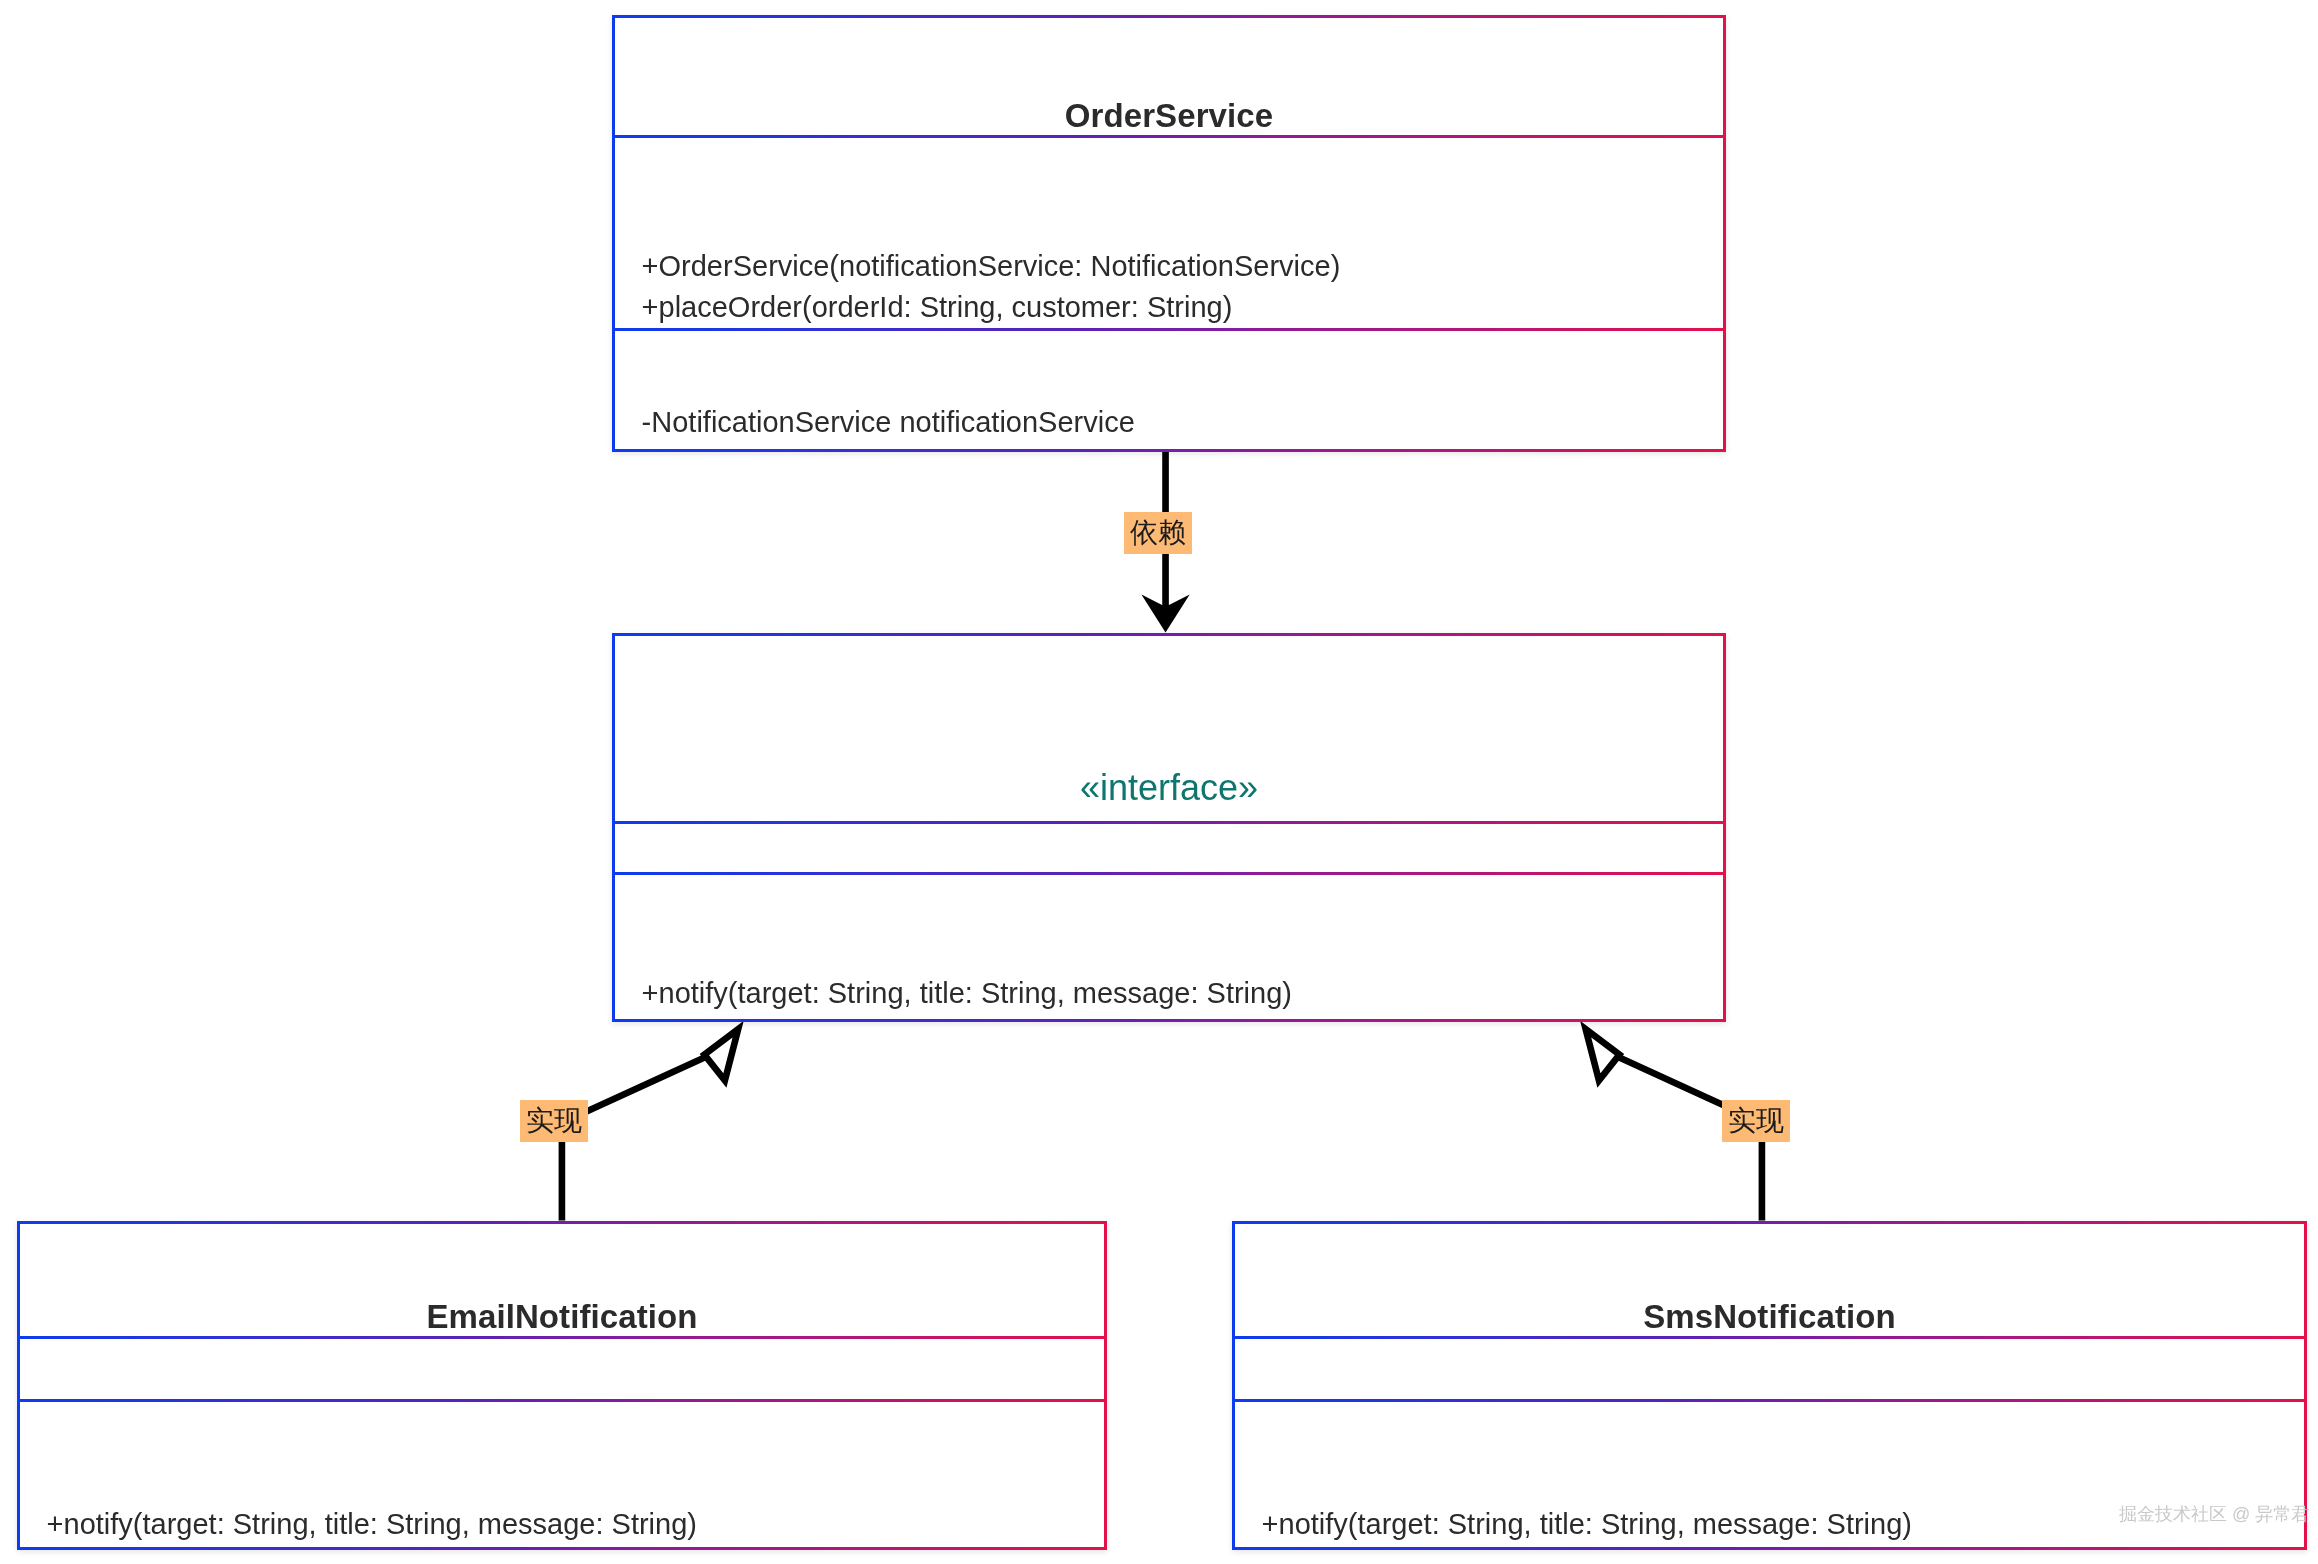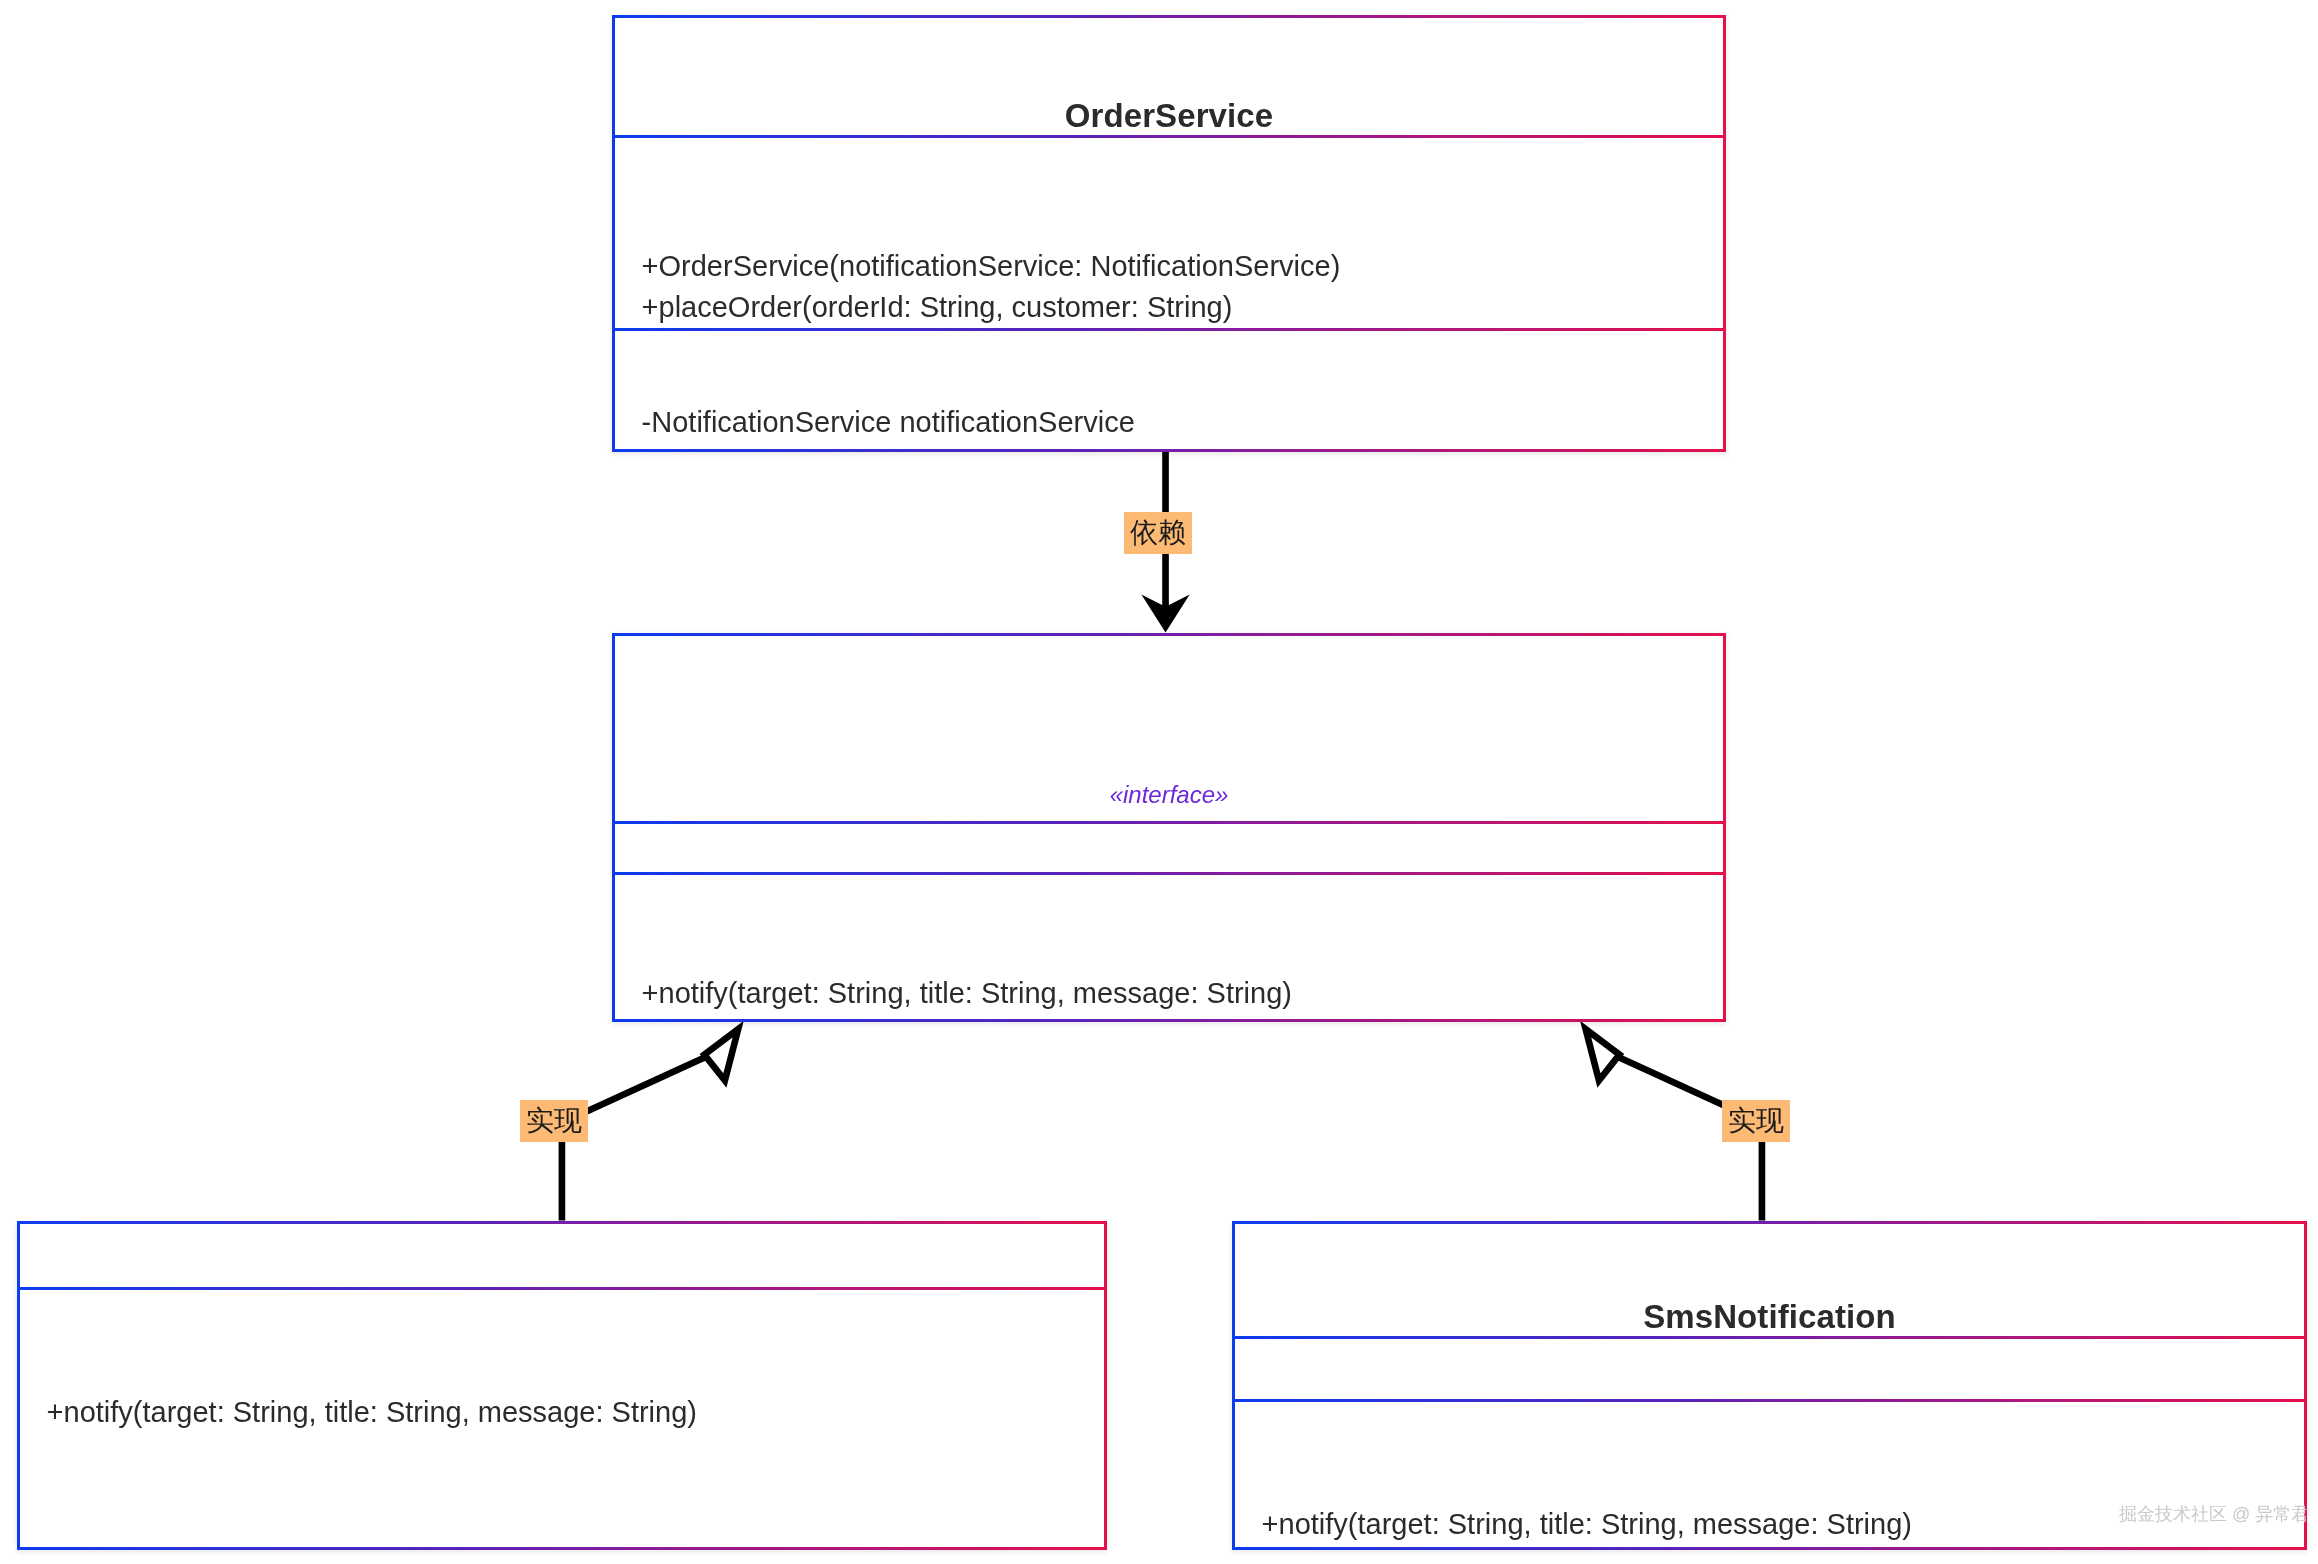--- a/index.html
+++ b/index.html
@@ -41,24 +41,23 @@
   .uml-title {
     text-align: center;
     font-weight: bold;
     color: #2b2b2b;
     font-size: 33px;
     letter-spacing: 0.1px;
   }
   .uml-stereotype {
     text-align: center;
     font-weight: normal;
-    color: #6d28d9;
-    font-size: 24px;
+    color: #0f766e;
+    font-size: 36px;
     margin-bottom: 12px;
-    font-style: italic;
   }
   .uml-row {
     color: #2b2b2b;
     font-size: 29px;
     padding-left: 26.6px;
     line-height: 1.42;
     white-space: nowrap;
   }
 
   
@@ -131,20 +130,23 @@
     <div class="uml-section" style="height:185px;">
       <div class="uml-stereotype">«interface»</div>
     </div>
     <div class="uml-section" style="height:51px;"></div>
     <div class="uml-section" style="height:142px;">
       <div class="uml-row">+notify(target: String, title: String, message: String)</div>
     </div>
   </div>
 
   <div class="uml-box" style="left:17px; top:1221px; width:1090px; height:329px;">
+    <div class="uml-section" style="height:112px;">
+      <div class="uml-title">EmailNotification</div>
+    </div>
     <div class="uml-section" style="height:63px;"></div>
     <div class="uml-section" style="height:146px;">
       <div class="uml-row">+notify(target: String, title: String, message: String)</div>
     </div>
   </div>
 
   <div class="uml-box" style="left:1232px; top:1221px; width:1075px; height:329px;">
     <div class="uml-section" style="height:112px;">
       <div class="uml-title">SmsNotification</div>
     </div>

